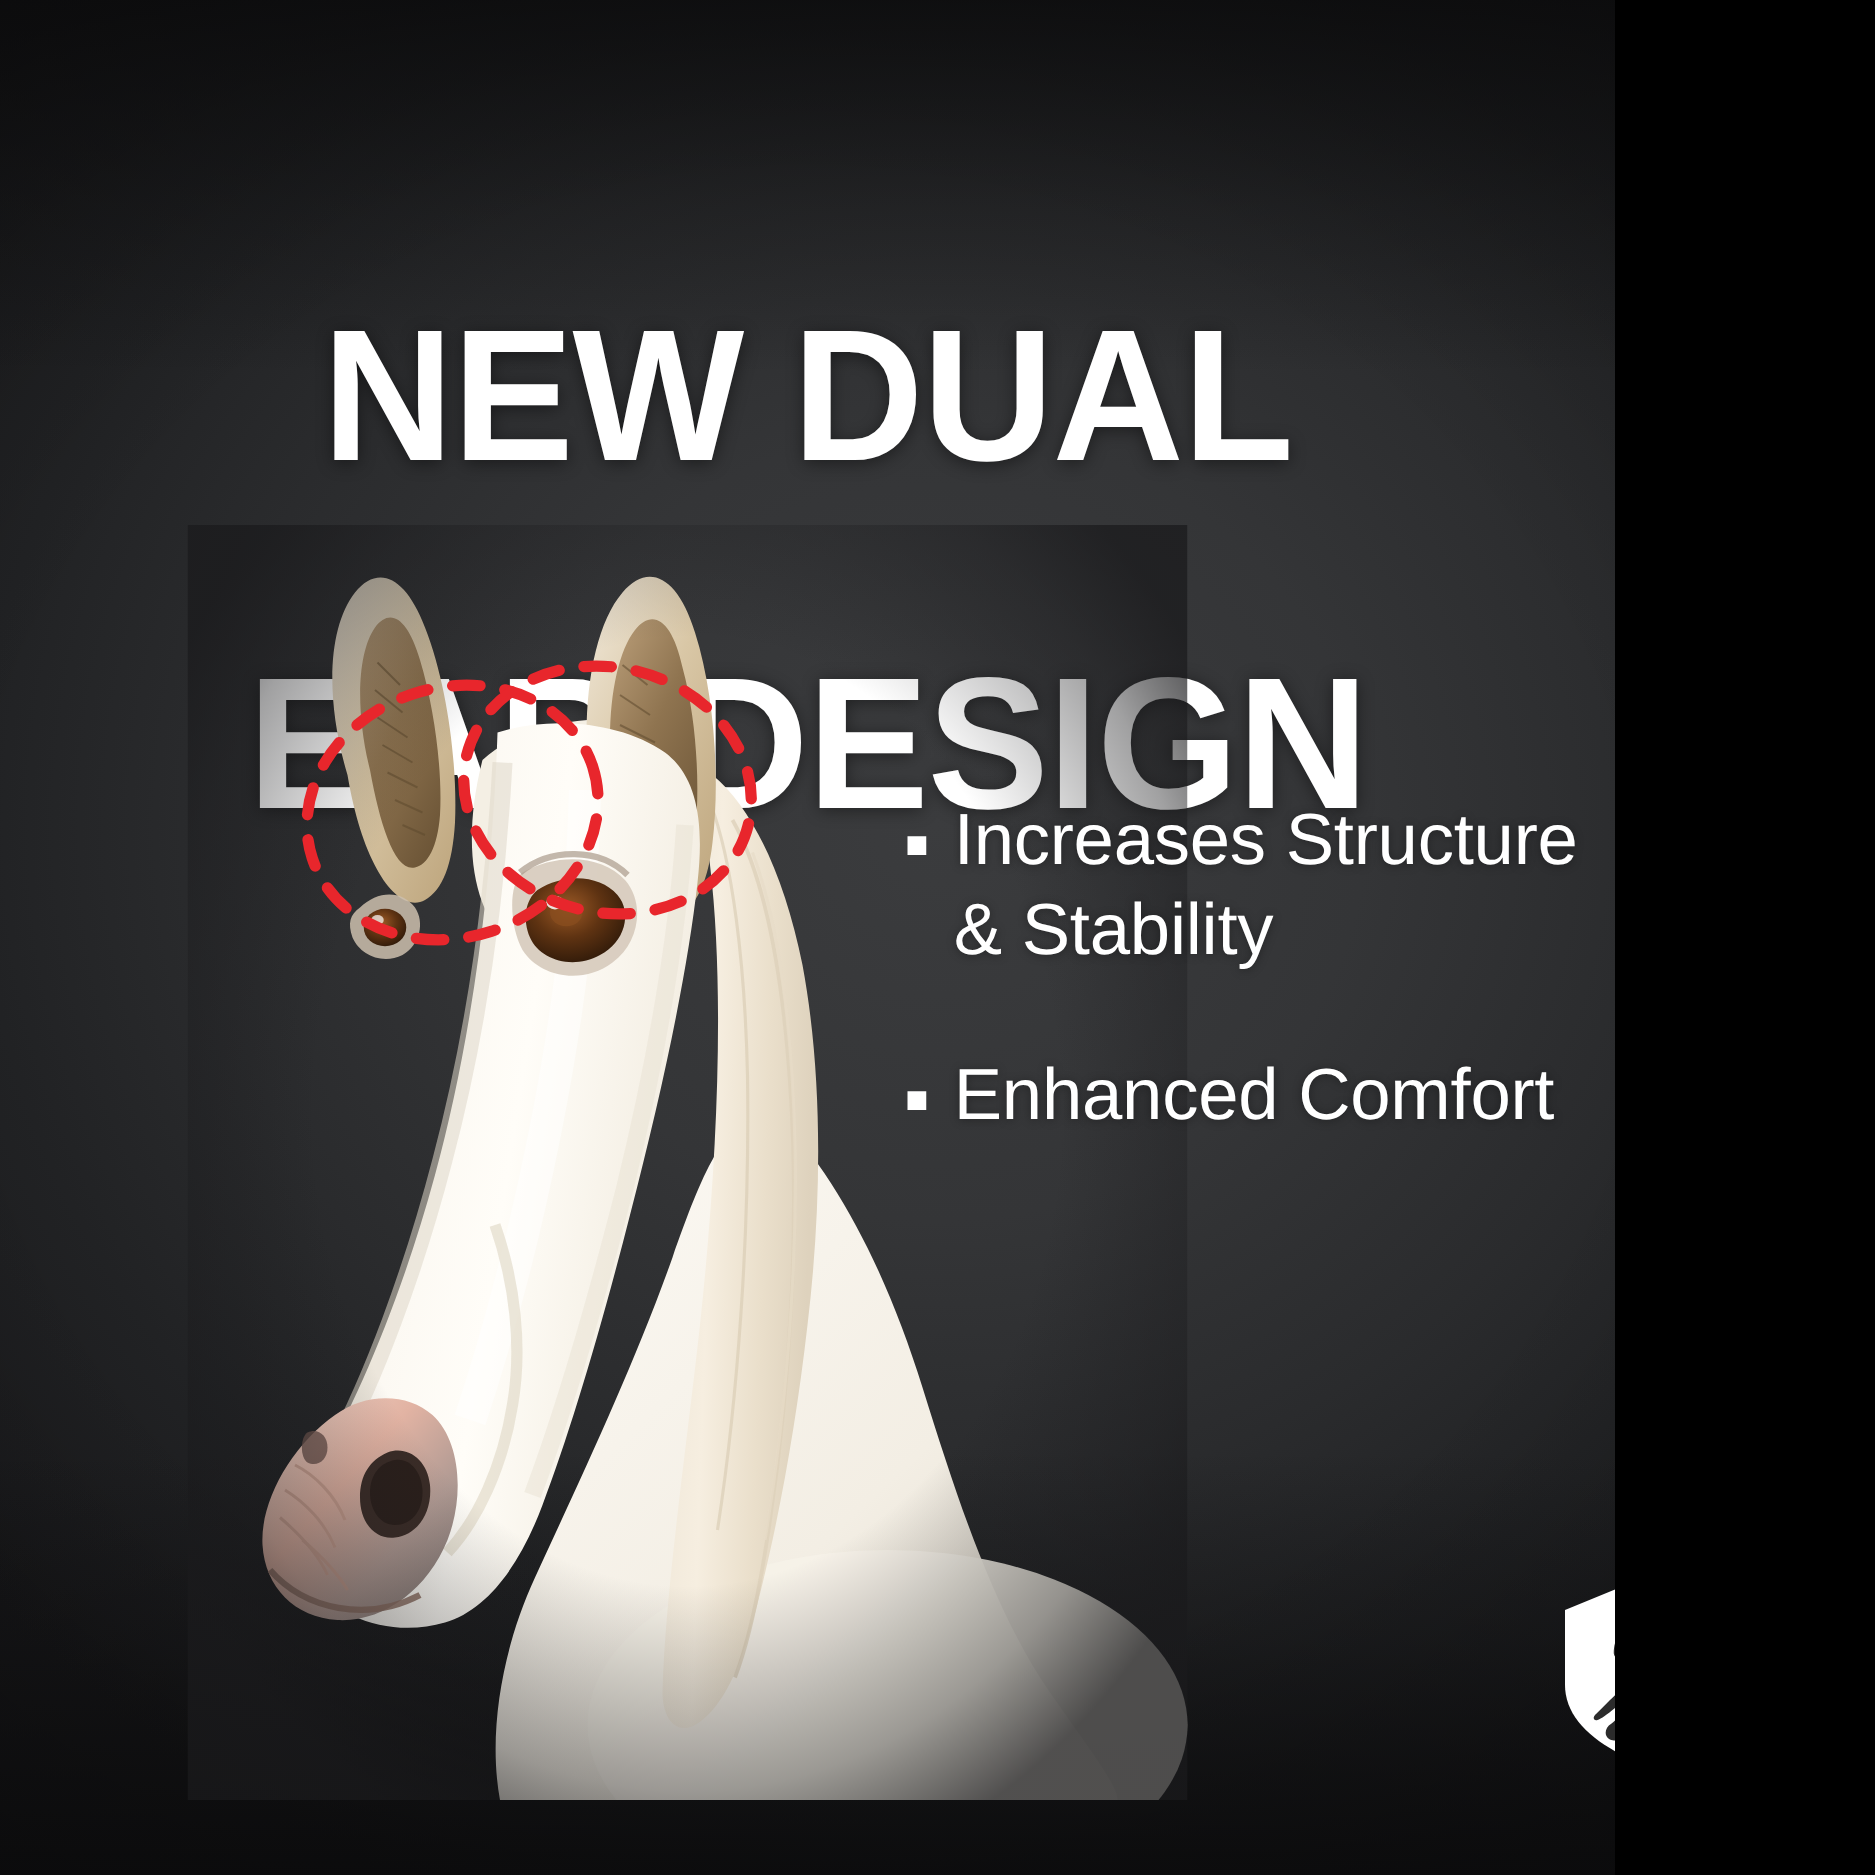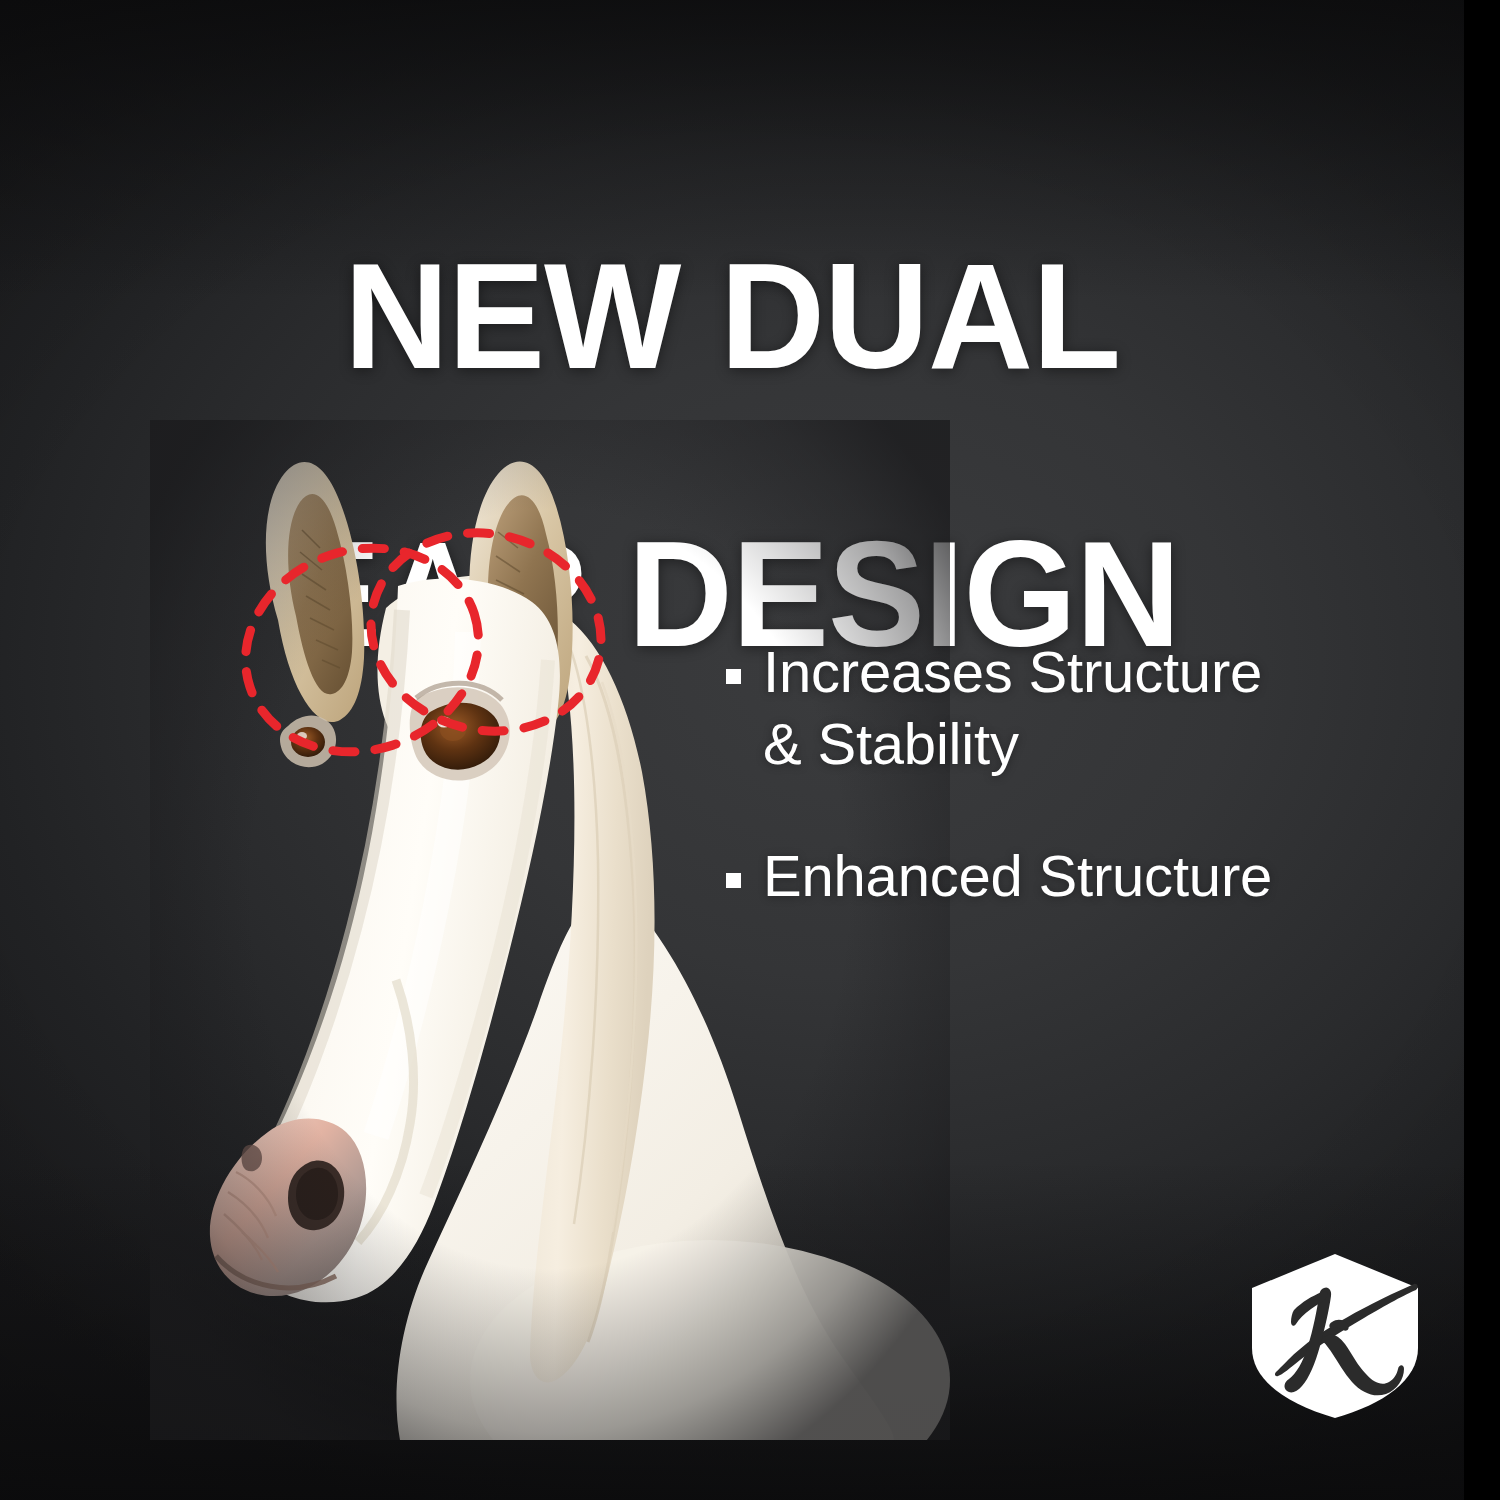--- a/index.html
+++ b/index.html
@@ -1,18 +1,18 @@
 <!DOCTYPE html>
 <html><head>
 <meta charset="utf-8">
 <style>
   html,body{margin:0;padding:0;background:#000;}
   #stage{
     position:relative;
-    width:1464px;height:1500px;
+    width:1292px;height:1500px;
     overflow:hidden;
     font-family:"Liberation Sans", sans-serif;
     background:#404040;
   }
   
   .bg-base{
     position:absolute;inset:0;
     background:
       radial-gradient(ellipse 78% 62% at 58% 44%, #3b3c3e 0%, #343537 34%, #2a2b2d 58%, #212224 76%, #18181a 100%);
   }
@@ -300,21 +300,21 @@
       <span class="bullet-sq"></span>
       <span class="bullet-text">
         <span>Increases Structure</span><br>
         <span>&amp; Stability</span>
       </span>
     </div>
 
     <div class="bullet-row">
       <span class="bullet-sq"></span>
       <span class="bullet-text">
-        <span>Enhanced Structure</span><br>
+        <span>Enhanced Comfort</span><br>
       </span>
     </div>
 
   </div>
 
   <div class="logo">
     <svg viewBox="0 0 178 168" xmlns="http://www.w3.org/2000/svg" aria-hidden="true">
 
       <path d="M89,2 L172,36 L172,96 C172,128 138,152 89,166
                C40,152 6,128 6,96 L6,36 Z" fill="#ffffff"></path>

